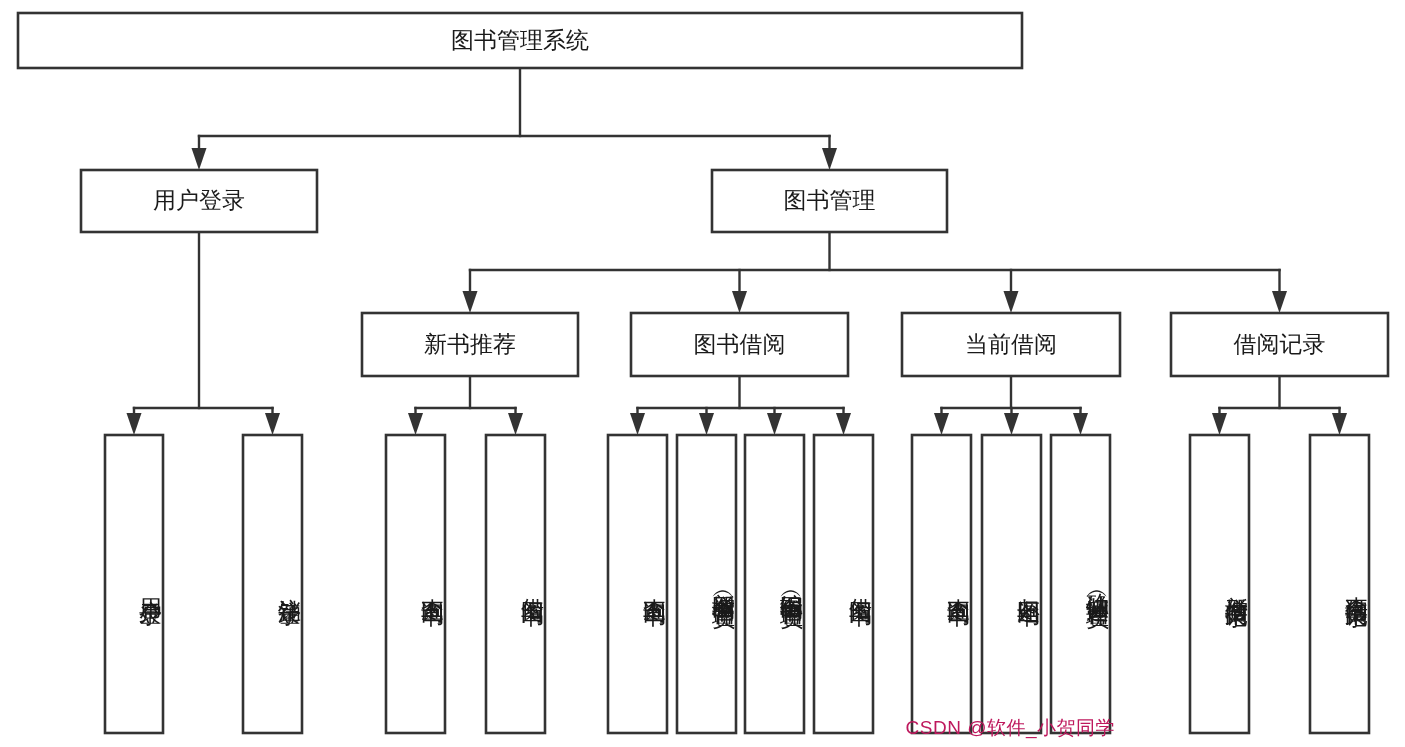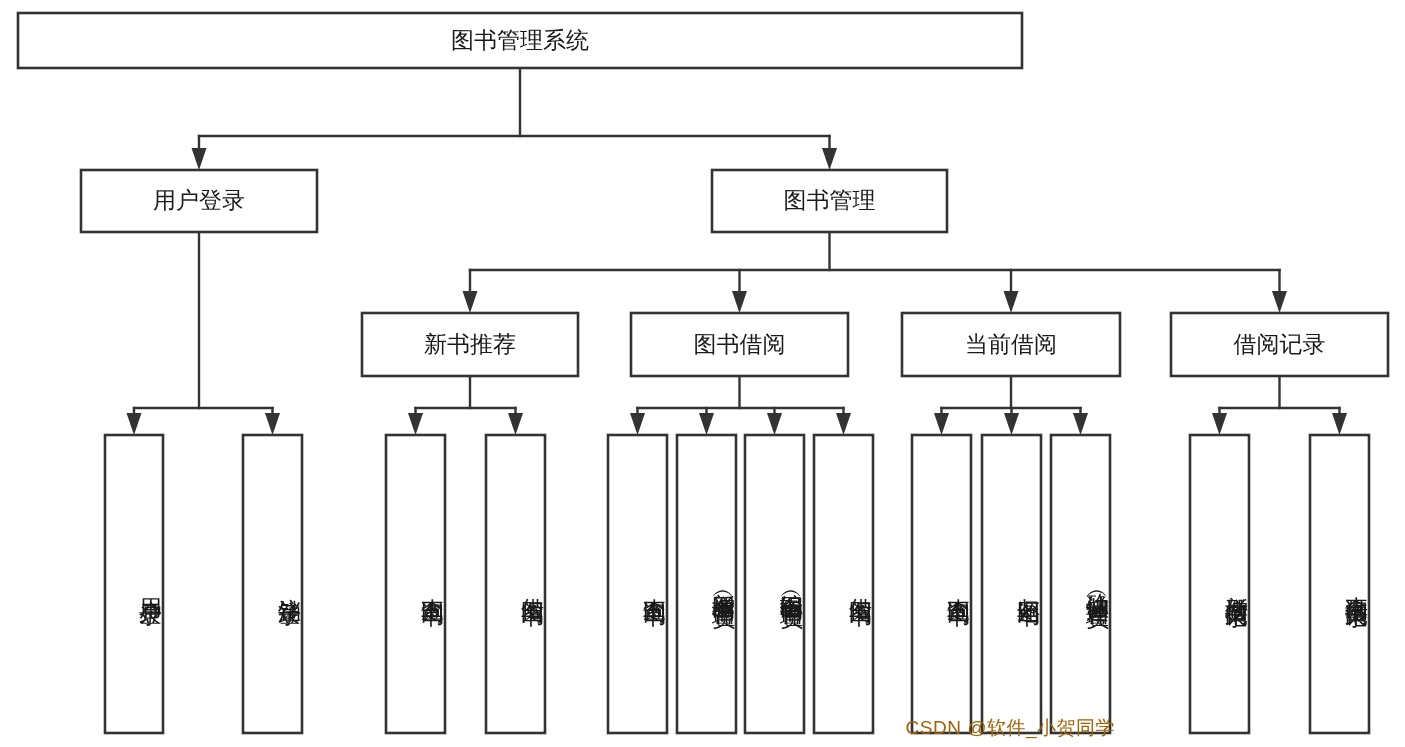--- a/index.html
+++ b/index.html
@@ -63,21 +63,21 @@
     justify-content: center;
     white-space: nowrap;
     user-select: none;
   }
   .watermark {
     position: absolute;
     right: 14px;
     bottom: 6px;
     font-family: "Liberation Sans", "DejaVu Sans", sans-serif;
     font-size: 19px;
-    color: #a16207;
+    color: #be185d;
     letter-spacing: 0.5px;
     white-space: nowrap;
     pointer-events: none;
   }
 </style>
 </head>
 <body>
 
 <div id="diagram-root">
 

